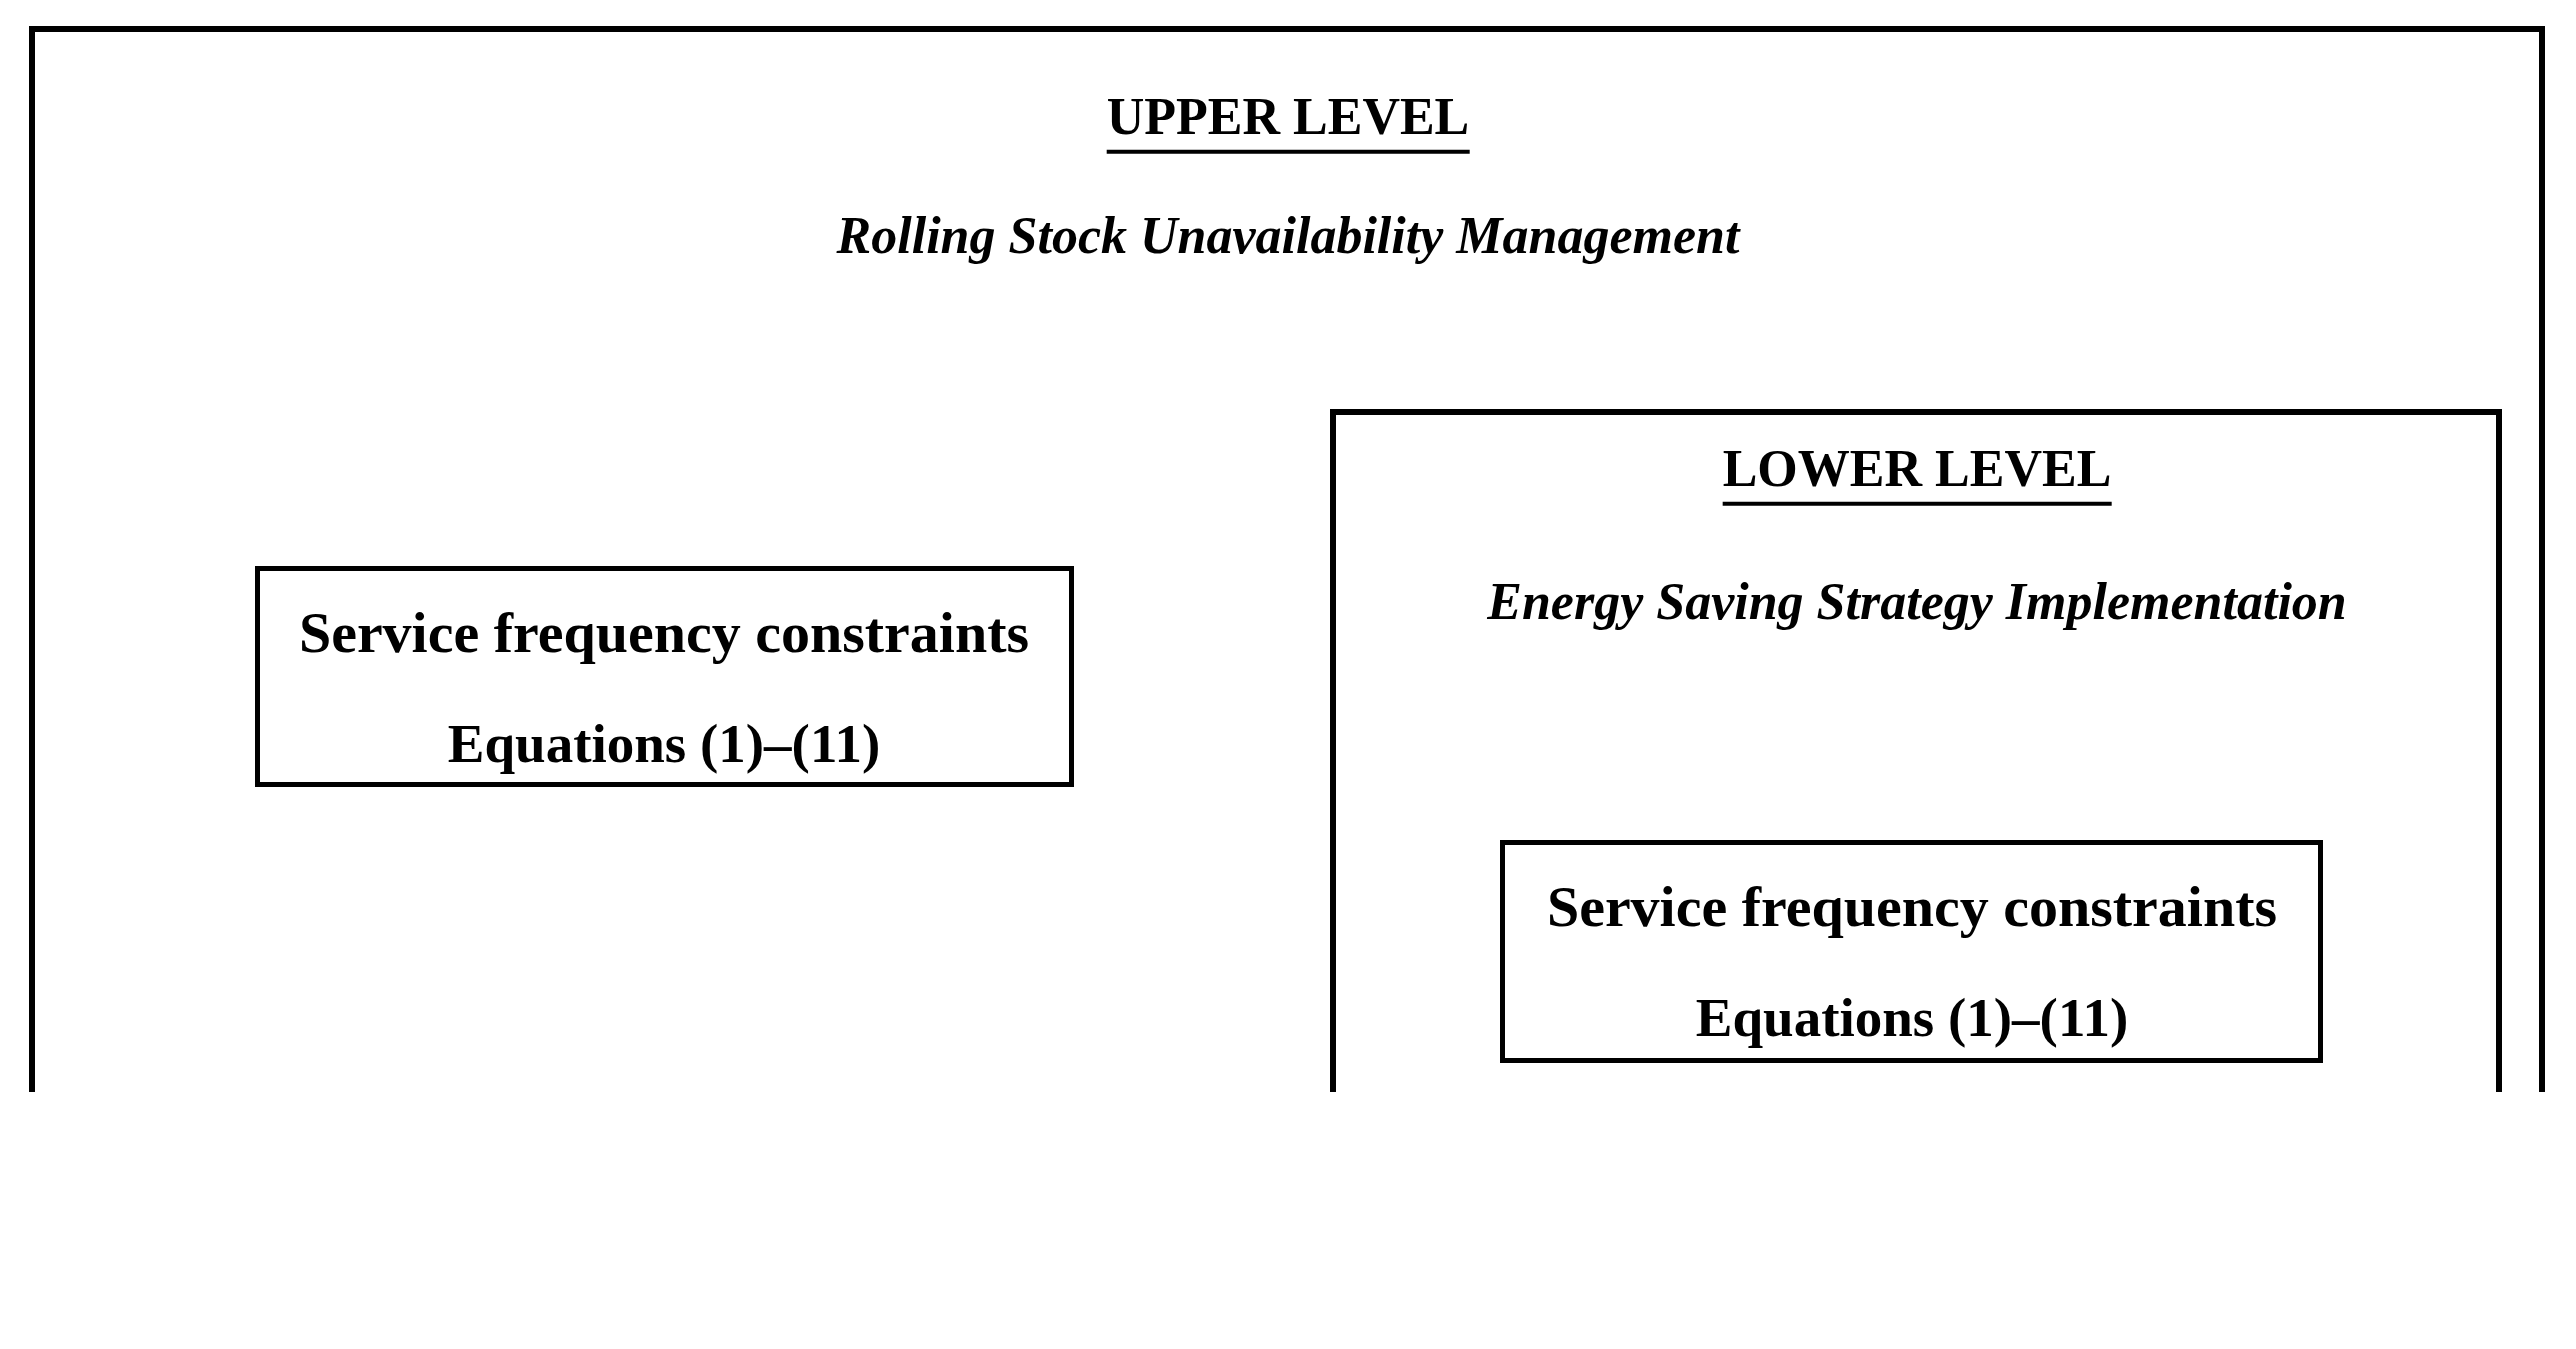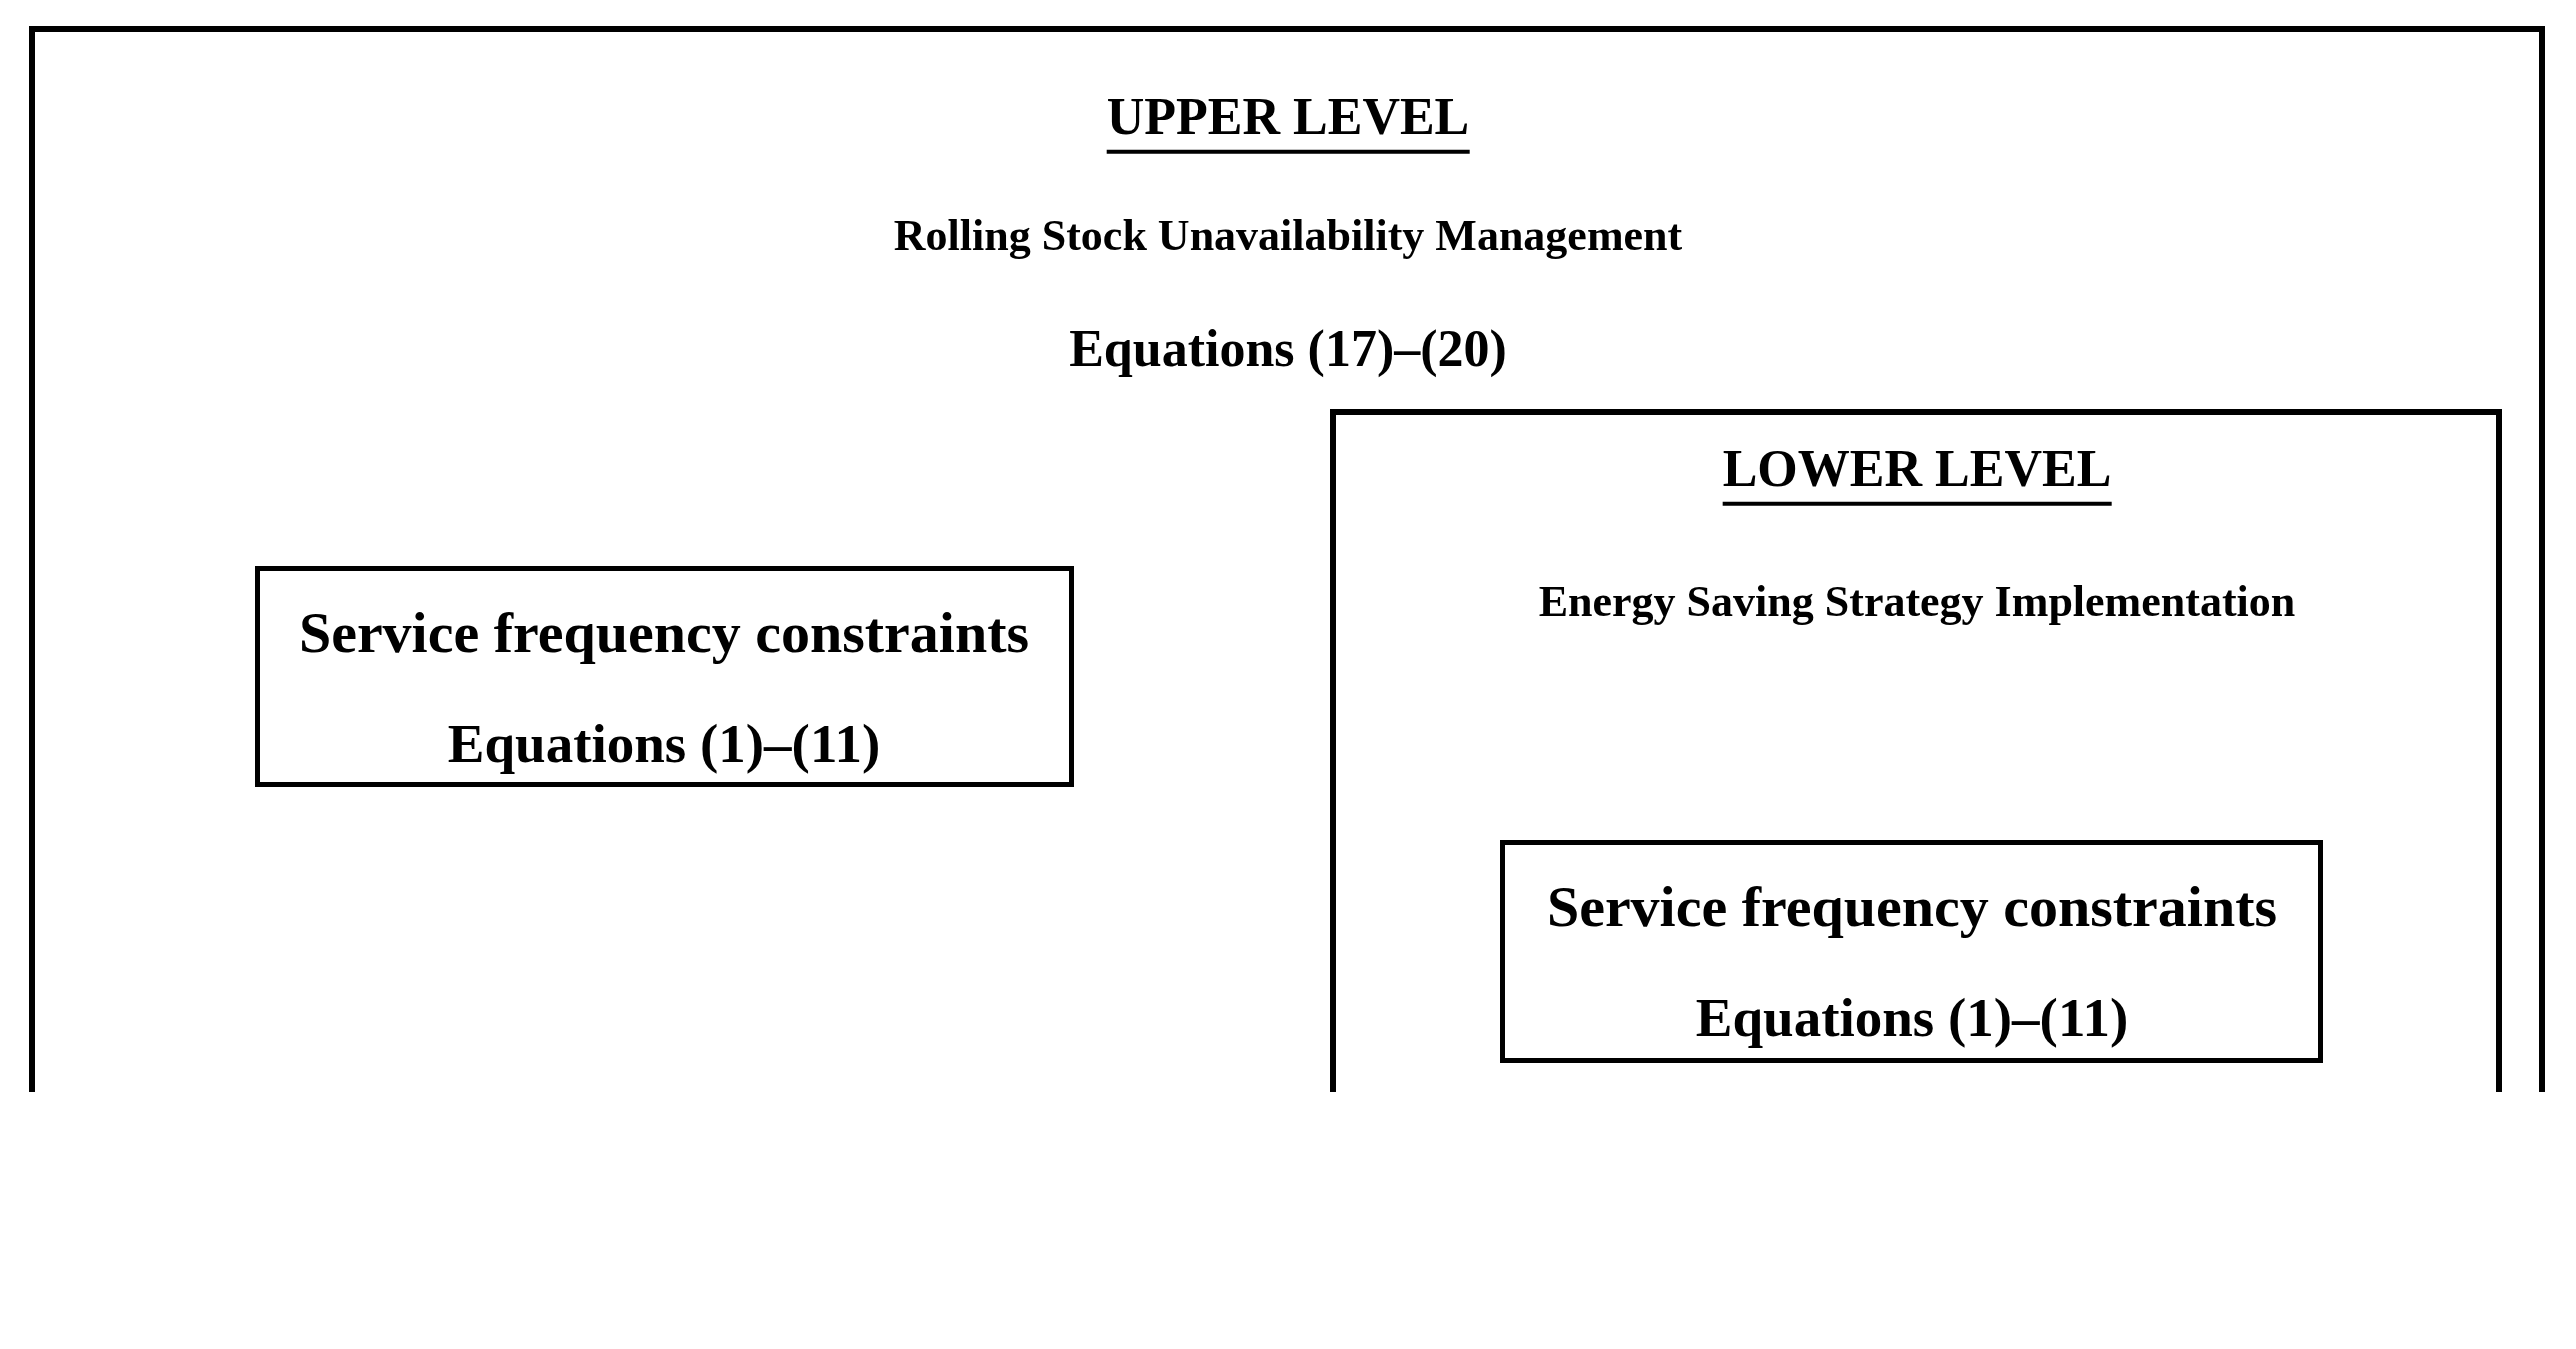--- a/index.html
+++ b/index.html
@@ -49,21 +49,22 @@
     transform: translate(-50%, -50%);
     white-space: nowrap;
     line-height: 1;
   }
   .heading {
     font-size: 52px;
     border-bottom: 4.9px solid currentColor;
     padding-bottom: 6.5px;
   }
   .title-line {
-    font-size: 44px;
+    font-size: 52px;
+    font-style: italic;
   }
   .eq-line {
     font-size: 52px;
   }
   .small-title {
     font-size: 58px;
   }
   .small-eq {
     font-size: 55px;
   }
@@ -72,21 +73,20 @@
 <body>
 
 <div class="canvas">
 
   <div class="box outer-box"></div>
 
   <div class="line heading" style="left:1288px; top:122px;">UPPER LEVEL</div>
 
   <div class="line title-line" style="left:1288px; top:236px;">Rolling Stock Unavailability Management</div>
 
-  <div class="line eq-line" style="left:1288px; top:349px;">Equations (17)–(20)</div>
 
   <div class="box left-box"></div>
 
   <div class="line small-title" style="left:664px; top:633px;">Service frequency constraints</div>
 
   <div class="line small-eq" style="left:664px; top:743px;">Equations (1)–(11)</div>
 
   <div class="box lower-box"></div>
 
   <div class="line heading" style="left:1917px; top:474px;">LOWER LEVEL</div>

